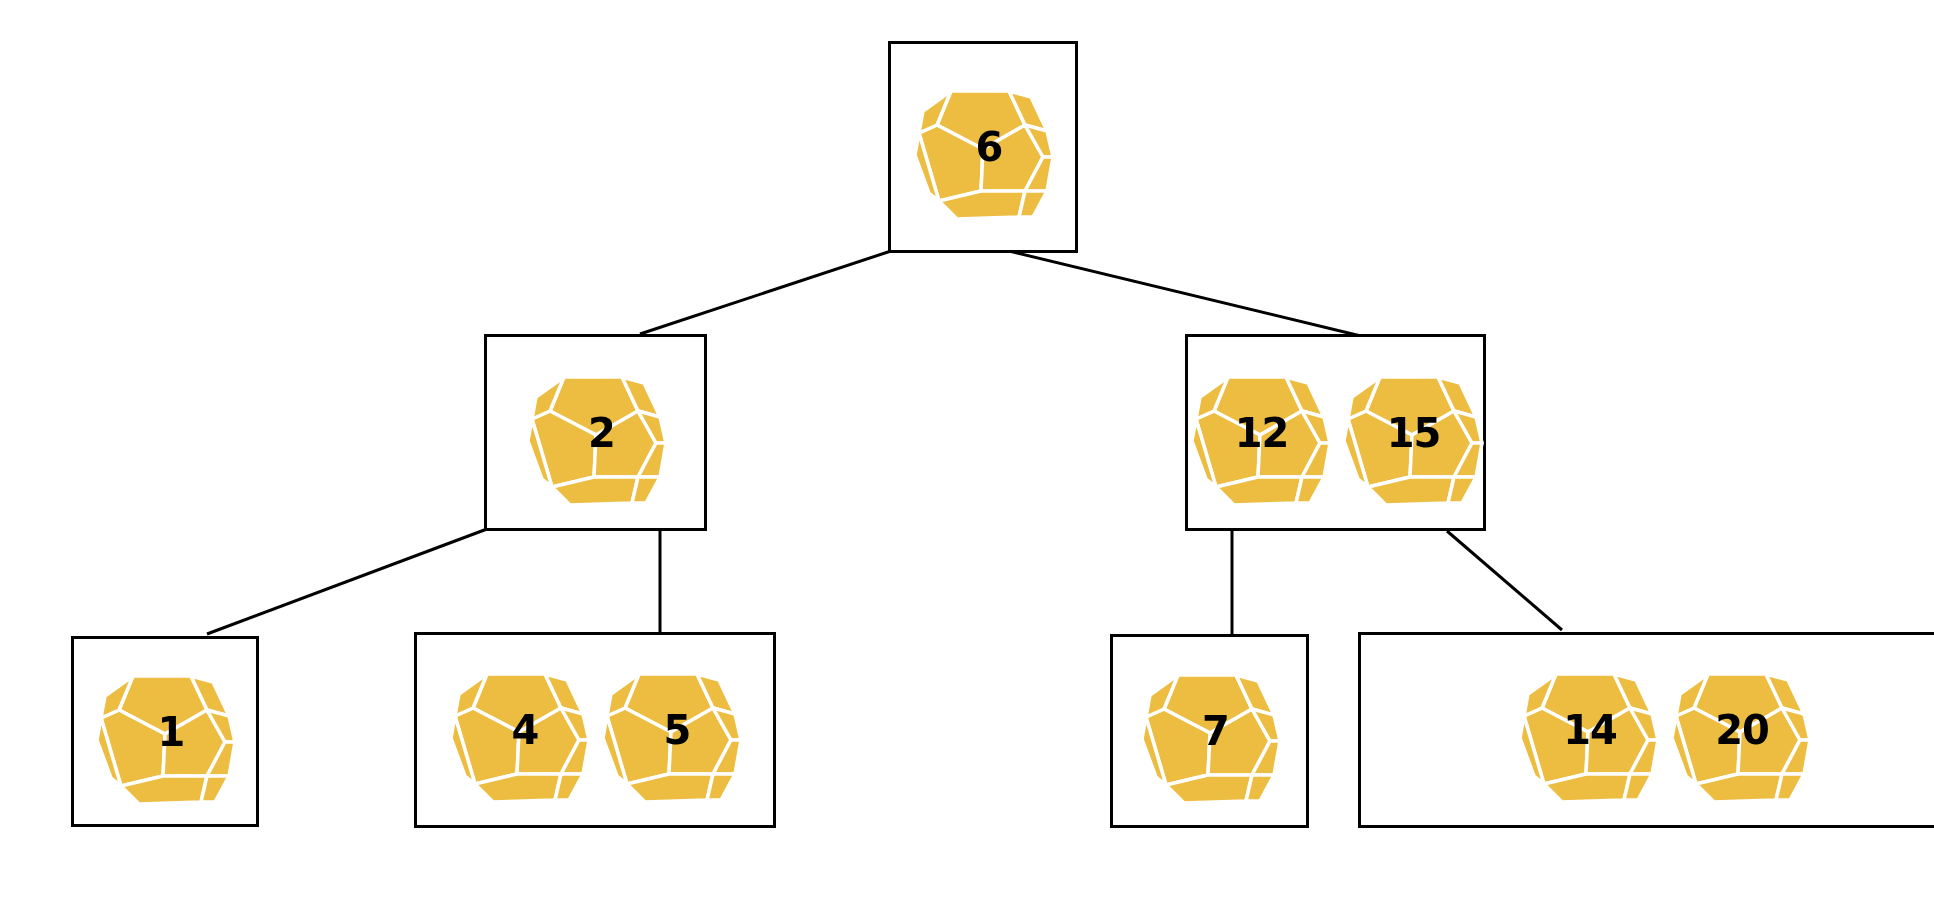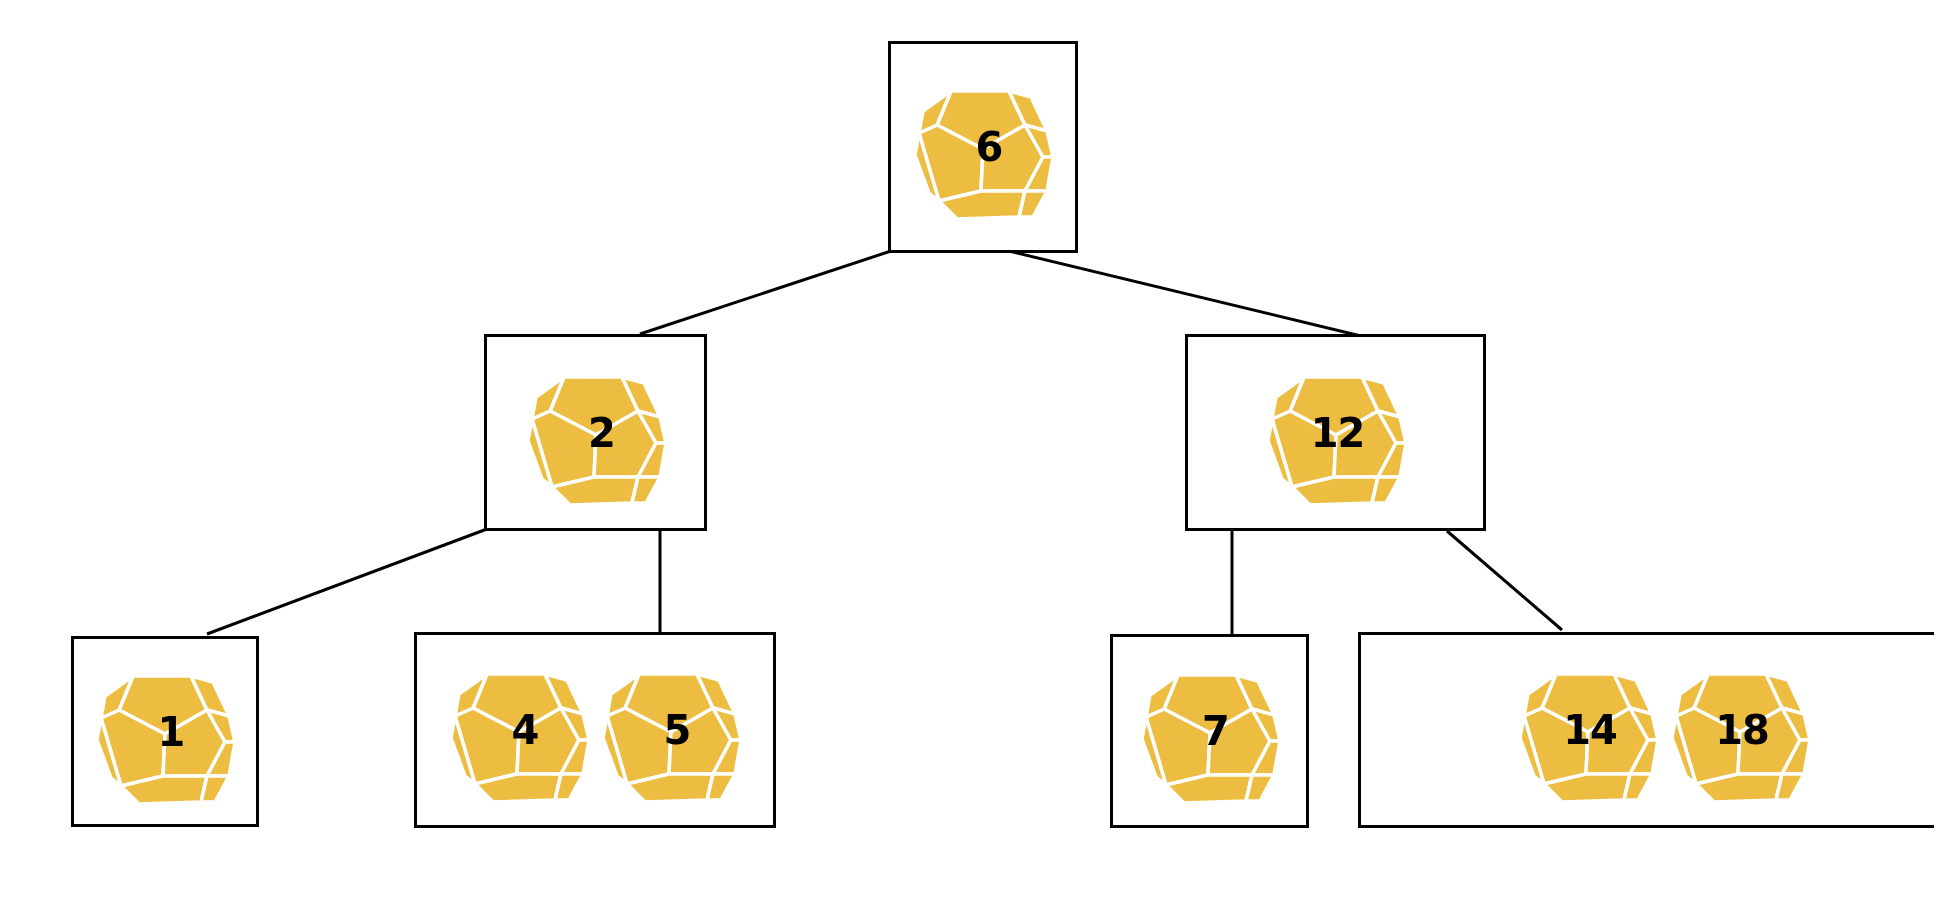--- a/index.html
+++ b/index.html
@@ -128,20 +128,35 @@
             <polygon points="32,130 74,120 118,120 112,146 50,148" fill="#ecbd40" stroke="#ffffff" stroke-width="3.5" stroke-linejoin="round"></polygon>
             <polygon points="102,20 124,26 140,60 118,54" fill="#ecbd40" stroke="#ffffff" stroke-width="3.5" stroke-linejoin="round"></polygon>
             <polygon points="118,54 140,60 146,86 136,86" fill="#ecbd40" stroke="#ffffff" stroke-width="3.5" stroke-linejoin="round"></polygon>
             <polygon points="136,86 146,86 140,120 118,120" fill="#ecbd40" stroke="#ffffff" stroke-width="3.5" stroke-linejoin="round"></polygon>
             <polygon points="118,120 140,120 126,146 112,146" fill="#ecbd40" stroke="#ffffff" stroke-width="3.5" stroke-linejoin="round"></polygon>
             <polygon points="44,20 30,54 12,62 16,40" fill="#ecbd40" stroke="#ffffff" stroke-width="3.5" stroke-linejoin="round"></polygon>
             <polygon points="12,62 32,130 22,122 8,84" fill="#ecbd40" stroke="#ffffff" stroke-width="3.5" stroke-linejoin="round"></polygon>
           </svg>
           <span class="key-label" style="color: rgb(0, 0, 0); transform: translate(2px, 0px);">12</span>
         </div>
+        <div class="key-cell">
+          <svg viewBox="0 0 152 152">
+            <polygon points="44,20 102,20 118,54 76,78 30,54" fill="#ecbd40" stroke="#ffffff" stroke-width="3.5" stroke-linejoin="round"></polygon>
+            <polygon points="12,62 30,54 76,78 74,120 32,130" fill="#ecbd40" stroke="#ffffff" stroke-width="3.5" stroke-linejoin="round"></polygon>
+            <polygon points="76,78 118,54 136,86 118,120 74,120" fill="#ecbd40" stroke="#ffffff" stroke-width="3.5" stroke-linejoin="round"></polygon>
+            <polygon points="32,130 74,120 118,120 112,146 50,148" fill="#ecbd40" stroke="#ffffff" stroke-width="3.5" stroke-linejoin="round"></polygon>
+            <polygon points="102,20 124,26 140,60 118,54" fill="#ecbd40" stroke="#ffffff" stroke-width="3.5" stroke-linejoin="round"></polygon>
+            <polygon points="118,54 140,60 146,86 136,86" fill="#ecbd40" stroke="#ffffff" stroke-width="3.5" stroke-linejoin="round"></polygon>
+            <polygon points="136,86 146,86 140,120 118,120" fill="#ecbd40" stroke="#ffffff" stroke-width="3.5" stroke-linejoin="round"></polygon>
+            <polygon points="118,120 140,120 126,146 112,146" fill="#ecbd40" stroke="#ffffff" stroke-width="3.5" stroke-linejoin="round"></polygon>
+            <polygon points="44,20 30,54 12,62 16,40" fill="#ecbd40" stroke="#ffffff" stroke-width="3.5" stroke-linejoin="round"></polygon>
+            <polygon points="12,62 32,130 22,122 8,84" fill="#ecbd40" stroke="#ffffff" stroke-width="3.5" stroke-linejoin="round"></polygon>
+          </svg>
+          <span class="key-label" style="color: rgb(0, 0, 0); transform: translate(2px, 0px);">15</span>
+        </div>
       </div>
       <div class="node-box" style="left: 71px; top: 636px; width: 188px; height: 191px; border-color: rgb(0, 0, 0);">
         <div class="key-cell">
           <svg viewBox="0 0 152 152">
             <polygon points="44,20 102,20 118,54 76,78 30,54" fill="#ecbd40" stroke="#ffffff" stroke-width="3.5" stroke-linejoin="round"></polygon>
             <polygon points="12,62 30,54 76,78 74,120 32,130" fill="#ecbd40" stroke="#ffffff" stroke-width="3.5" stroke-linejoin="round"></polygon>
             <polygon points="76,78 118,54 136,86 118,120 74,120" fill="#ecbd40" stroke="#ffffff" stroke-width="3.5" stroke-linejoin="round"></polygon>
             <polygon points="32,130 74,120 118,120 112,146 50,148" fill="#ecbd40" stroke="#ffffff" stroke-width="3.5" stroke-linejoin="round"></polygon>
             <polygon points="102,20 124,26 140,60 118,54" fill="#ecbd40" stroke="#ffffff" stroke-width="3.5" stroke-linejoin="round"></polygon>
             <polygon points="118,54 140,60 146,86 136,86" fill="#ecbd40" stroke="#ffffff" stroke-width="3.5" stroke-linejoin="round"></polygon>
@@ -224,18 +239,18 @@
             <polygon points="12,62 30,54 76,78 74,120 32,130" fill="#ecbd40" stroke="#ffffff" stroke-width="3.5" stroke-linejoin="round"></polygon>
             <polygon points="76,78 118,54 136,86 118,120 74,120" fill="#ecbd40" stroke="#ffffff" stroke-width="3.5" stroke-linejoin="round"></polygon>
             <polygon points="32,130 74,120 118,120 112,146 50,148" fill="#ecbd40" stroke="#ffffff" stroke-width="3.5" stroke-linejoin="round"></polygon>
             <polygon points="102,20 124,26 140,60 118,54" fill="#ecbd40" stroke="#ffffff" stroke-width="3.5" stroke-linejoin="round"></polygon>
             <polygon points="118,54 140,60 146,86 136,86" fill="#ecbd40" stroke="#ffffff" stroke-width="3.5" stroke-linejoin="round"></polygon>
             <polygon points="136,86 146,86 140,120 118,120" fill="#ecbd40" stroke="#ffffff" stroke-width="3.5" stroke-linejoin="round"></polygon>
             <polygon points="118,120 140,120 126,146 112,146" fill="#ecbd40" stroke="#ffffff" stroke-width="3.5" stroke-linejoin="round"></polygon>
             <polygon points="44,20 30,54 12,62 16,40" fill="#ecbd40" stroke="#ffffff" stroke-width="3.5" stroke-linejoin="round"></polygon>
             <polygon points="12,62 32,130 22,122 8,84" fill="#ecbd40" stroke="#ffffff" stroke-width="3.5" stroke-linejoin="round"></polygon>
           </svg>
-          <span class="key-label" style="color: rgb(0, 0, 0); transform: translate(2px, 0px);">18</span>
+          <span class="key-label" style="color: rgb(0, 0, 0); transform: translate(2px, 0px);">20</span>
         </div>
       </div>
     </div>
 
 </div>
 
 </body></html>

